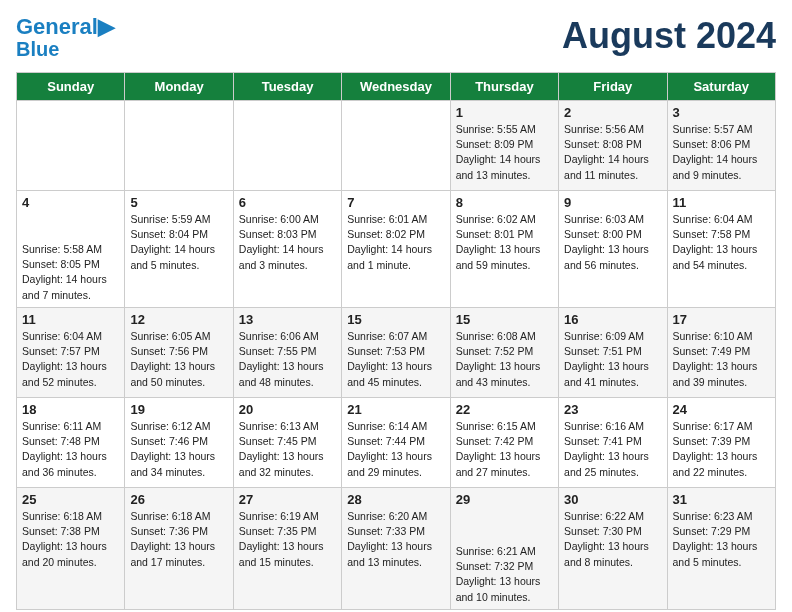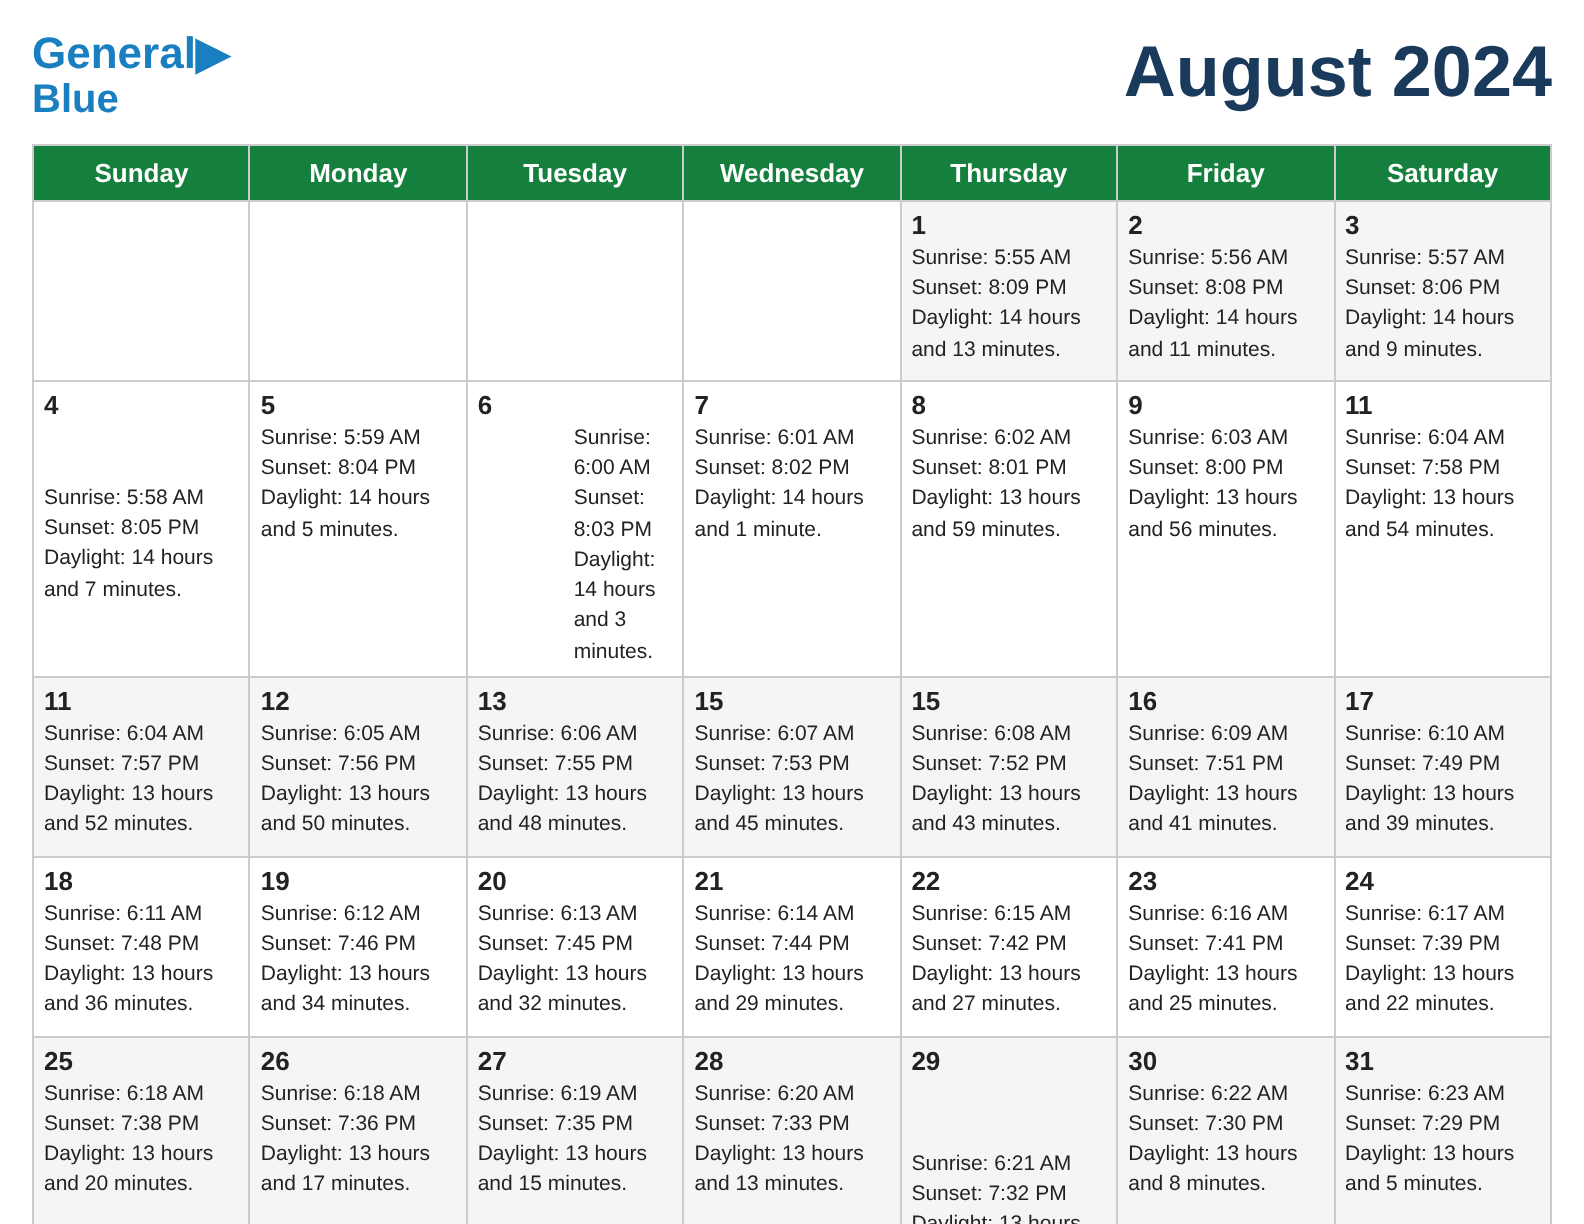--- a/index.html
+++ b/index.html
@@ -149,21 +149,21 @@
         </td>
         <td>
           <span class="day-num">5</span>
           <div class="day-info" style="white-space: pre-line;">Sunrise: 5:59 AM
 Sunset: 8:04 PM
 Daylight: 14 hours
 and 5 minutes.</div>
         </td>
         <td>
           <span class="day-num">6</span>
-          <div class="day-info" style="white-space: pre-line; margin-left: 48px;">Sunrise: 6:00 AM
+          <div class="day-info" style="white-space: pre-line;">Sunrise: 6:00 AM
 Sunset: 8:03 PM
 Daylight: 14 hours
 and 3 minutes.</div>
         </td>
         <td>
           <span class="day-num">7</span>
           <div class="day-info" style="white-space: pre-line;">Sunrise: 6:01 AM
 Sunset: 8:02 PM
 Daylight: 14 hours
 and 1 minute.</div>

